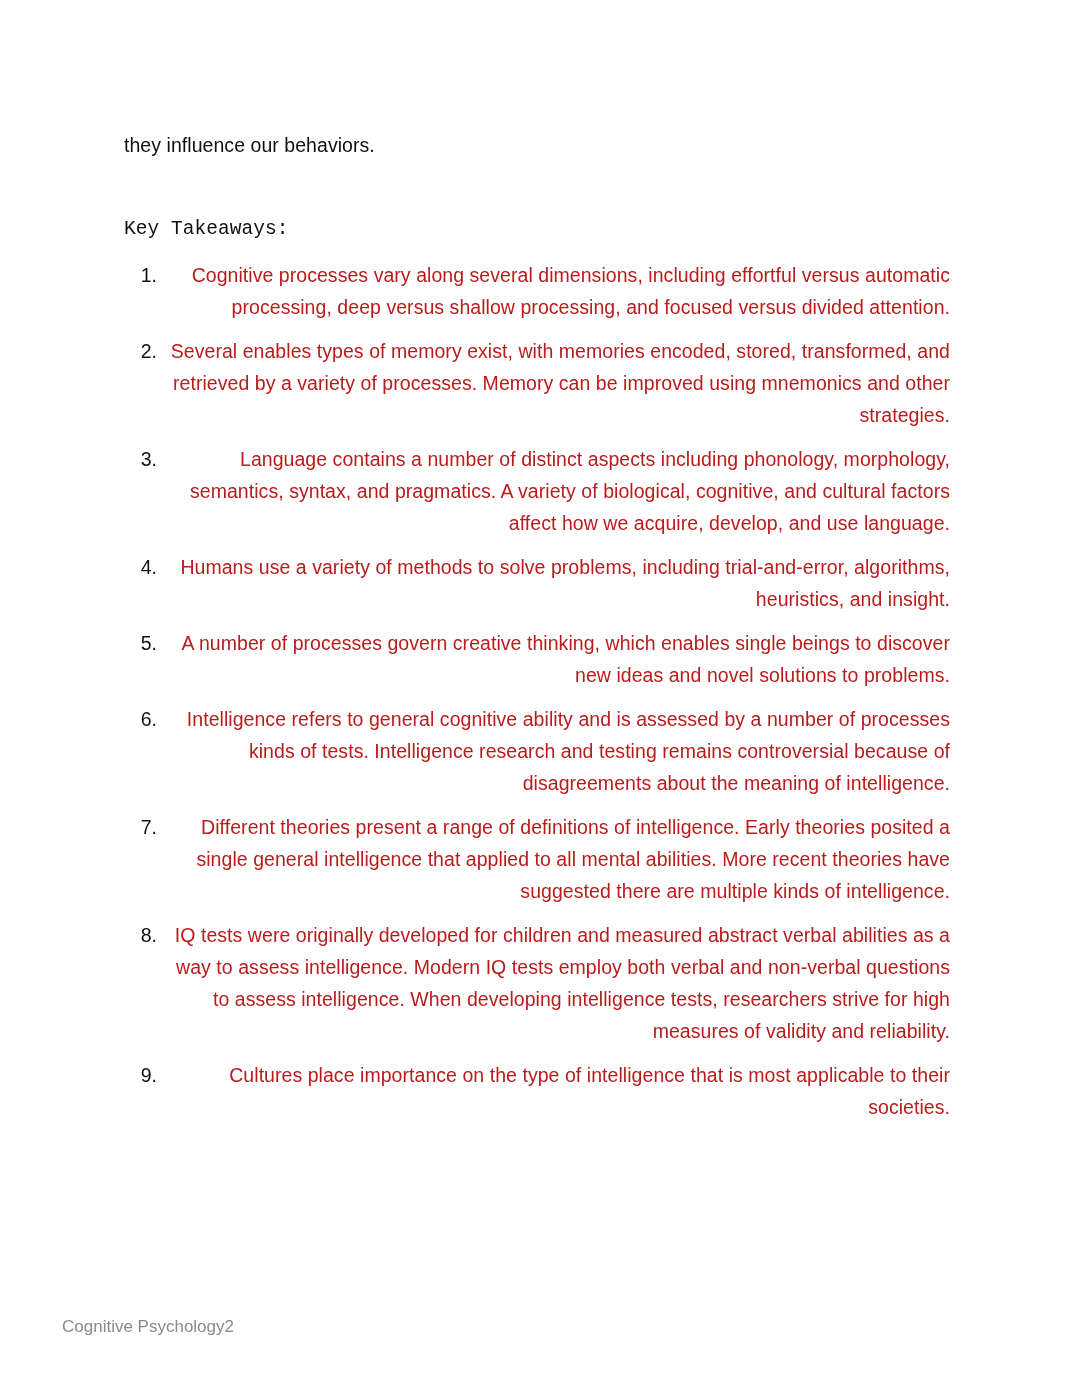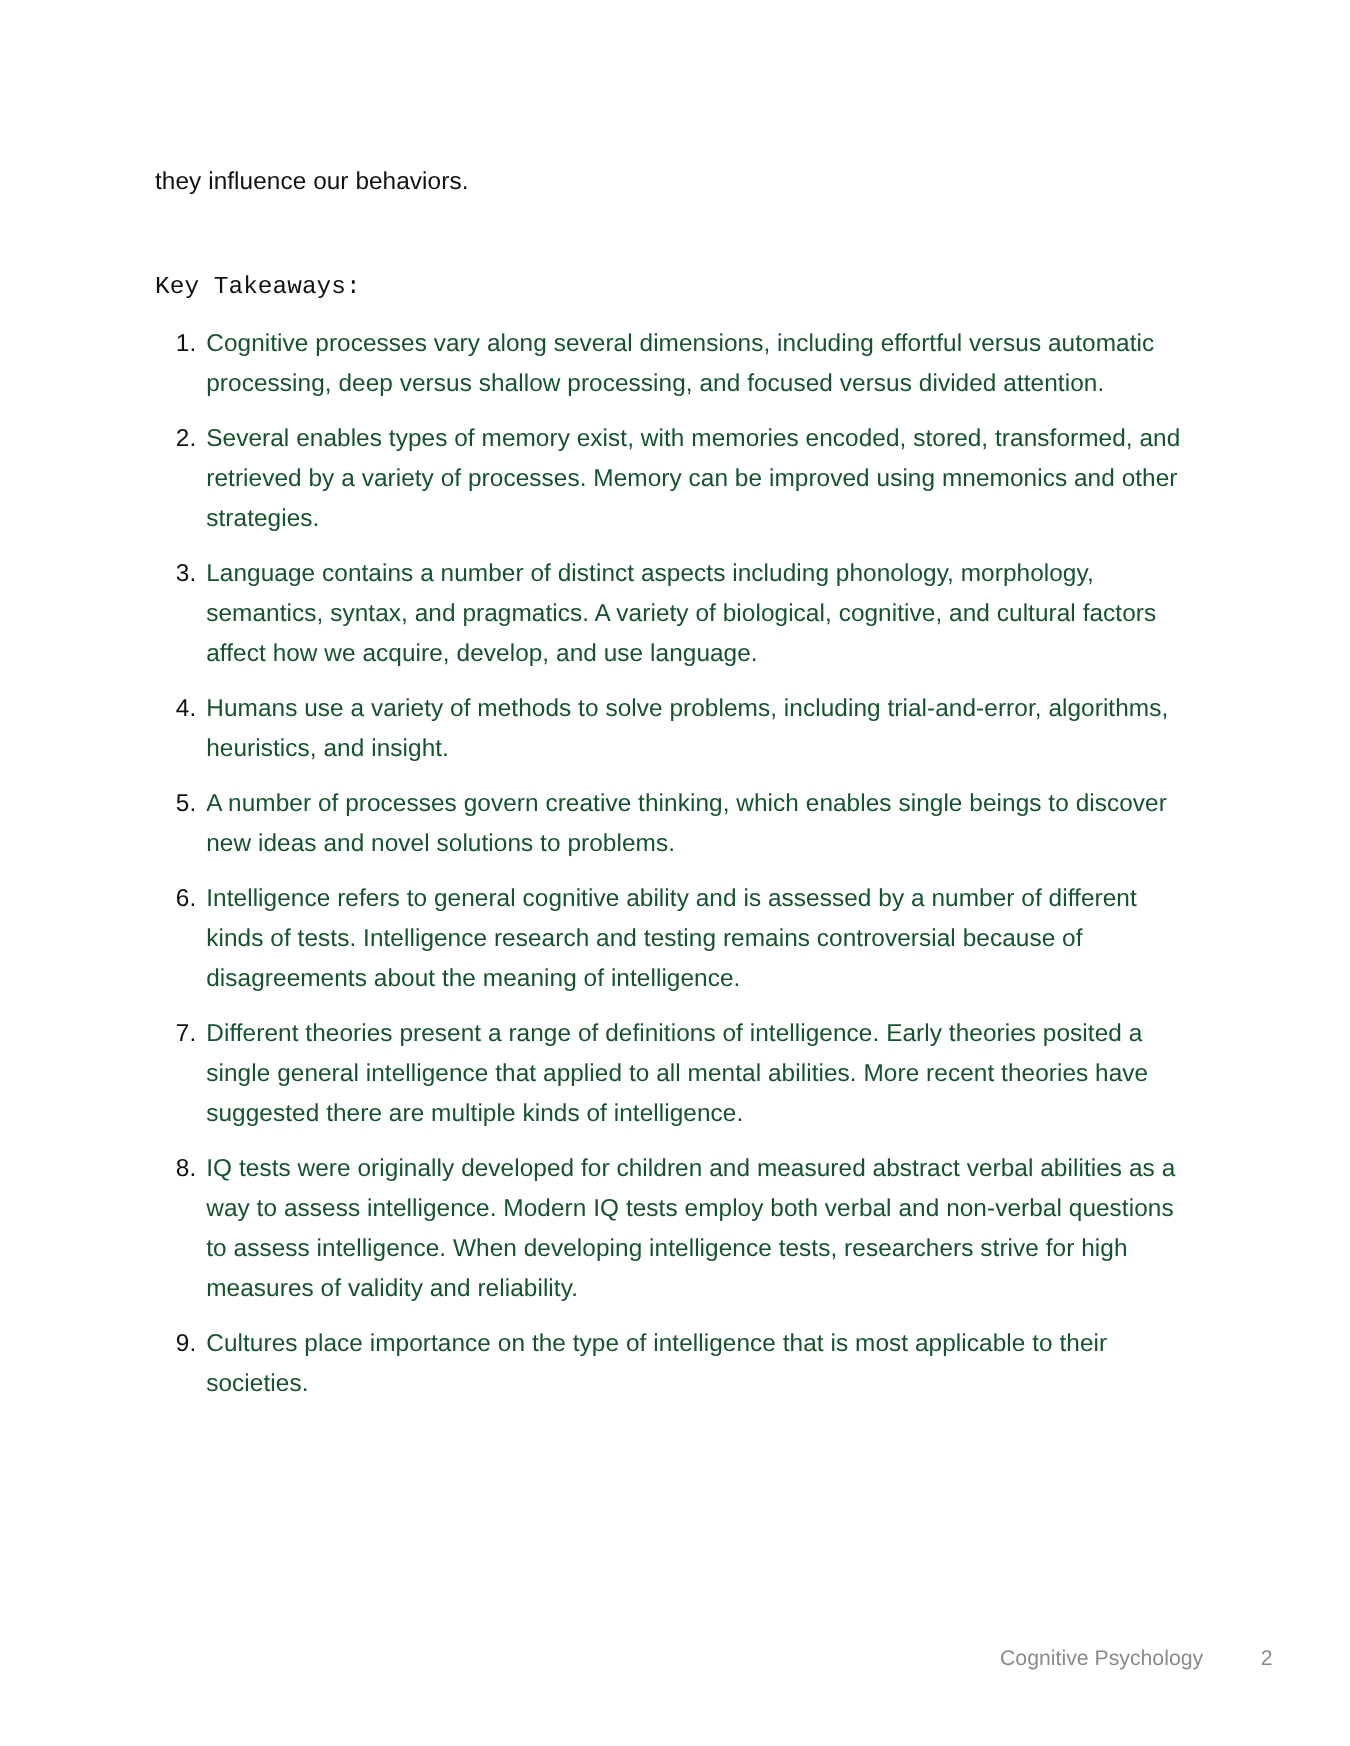--- a/index.html
+++ b/index.html
@@ -47,23 +47,24 @@
     list-style: none;
     counter-reset: takeaway;
     margin-top: 14px;
   }
   ol.takeaways > li {
     counter-increment: takeaway;
     position: relative;
     padding-left: 41px;
     font-size: 19.5px;
     line-height: 32px;
-    color: #14532d;
+    color: #b91c1c;
     margin-bottom: 12px;
     letter-spacing: 0.05px;
+    text-align: right;
   }
   ol.takeaways > li::before {
     content: counter(takeaway) ".";
     position: absolute;
     left: 11px;
     top: 0;
     width: 22px;
     text-align: right;
     font-size: 19.5px;
     line-height: 32px;
@@ -77,23 +78,22 @@
     margin: 0;
     margin-top: 74px;
     letter-spacing: 0.1px;
   }
   .footer {
     position: absolute;
     left: 62px;
     right: 62px;
     top: 1316px;
     display: flex;
-    justify-content: flex-end;
+    justify-content: flex-start;
     align-items: baseline;
-    gap: 46px;
   }
   .footer-text {
     font-size: 17px;
     line-height: 22px;
     color: #8a8a8a;
   }
   .footer-page {
     font-size: 17px;
     line-height: 22px;
     color: #8a8a8a;
@@ -109,21 +109,21 @@
     <p class="para para-intro">they influence our behaviors.</p>
 
     <p class="para para-key">Key Takeaways:</p>
 
     <ol class="takeaways">
       <li>Cognitive processes vary along several dimensions, including effortful versus automatic processing, deep versus shallow processing, and focused versus divided attention.</li>
       <li>Several enables types of memory exist, with memories encoded, stored, transformed, and retrieved by a variety of processes. Memory can be improved using mnemonics and other strategies.</li>
       <li>Language contains a number of distinct aspects including phonology, morphology, semantics, syntax, and pragmatics. A variety of biological, cognitive, and cultural factors affect how we acquire, develop, and use language.</li>
       <li>Humans use a variety of methods to solve problems, including trial-and-error, algorithms, heuristics, and insight.</li>
       <li>A number of processes govern creative thinking, which enables single beings to discover new ideas and novel solutions to problems.</li>
-      <li>Intelligence refers to general cognitive ability and is assessed by a number of different kinds of tests. Intelligence research and testing remains controversial because of disagreements about the meaning of intelligence.</li>
+      <li>Intelligence refers to general cognitive ability and is assessed by a number of processes kinds of tests. Intelligence research and testing remains controversial because of disagreements about the meaning of intelligence.</li>
       <li>Different theories present a range of definitions of intelligence. Early theories posited a single general intelligence that applied to all mental abilities. More recent theories have suggested there are multiple kinds of intelligence.</li>
       <li>IQ tests were originally developed for children and measured abstract verbal abilities as a way to assess intelligence. Modern IQ tests employ both verbal and non-verbal questions to assess intelligence. When developing intelligence tests, researchers strive for high measures of validity and reliability.</li>
       <li>Cultures place importance on the type of intelligence that is most applicable to their societies.</li>
     </ol>
 
 
   </div>
 
   <div class="footer">
     <span class="footer-text">Cognitive Psychology</span>

